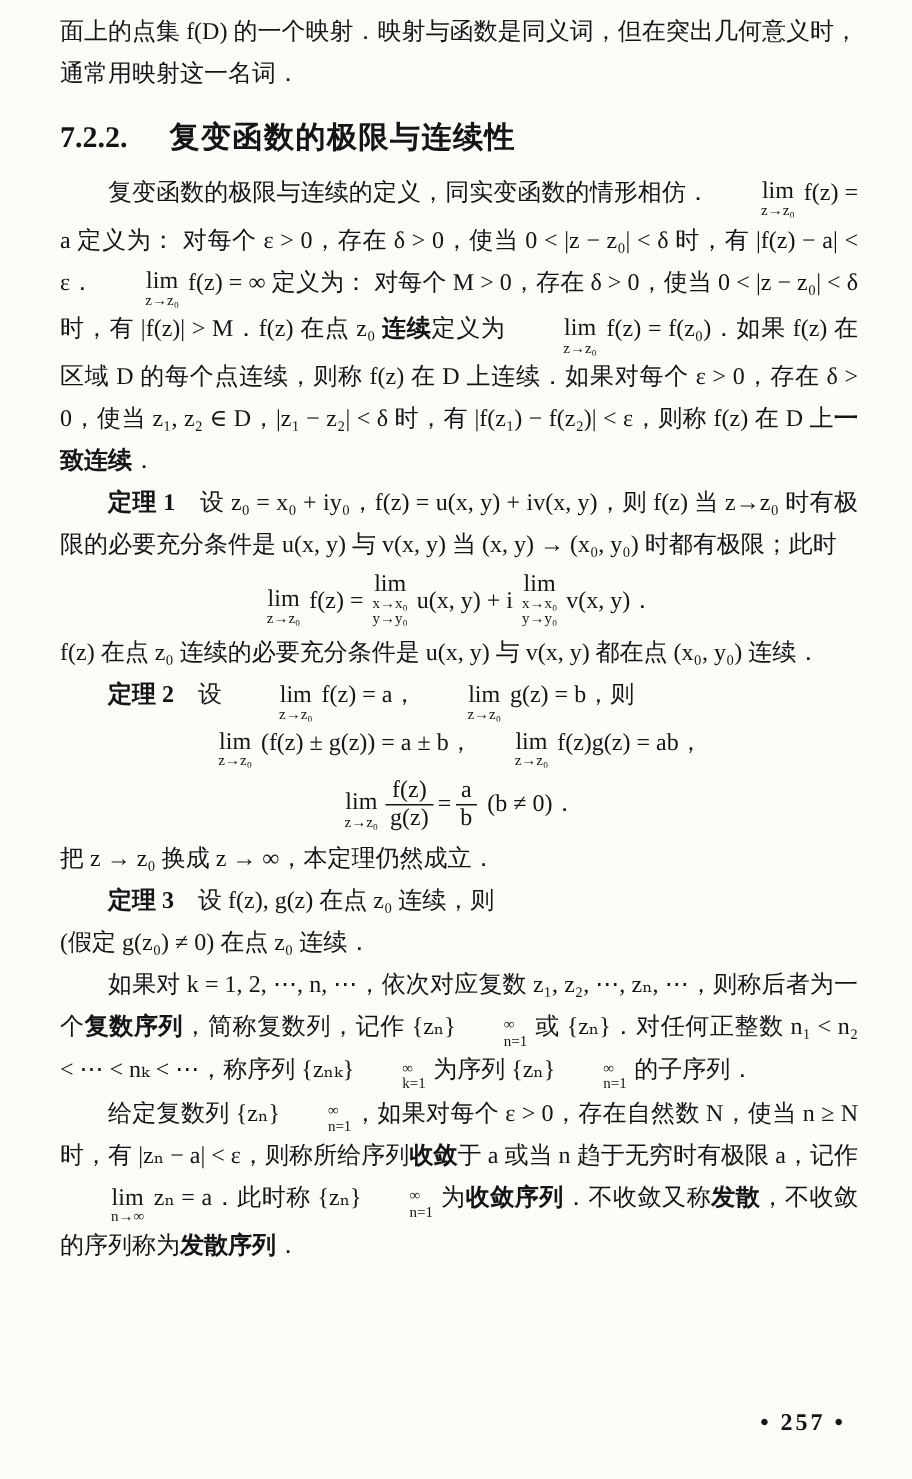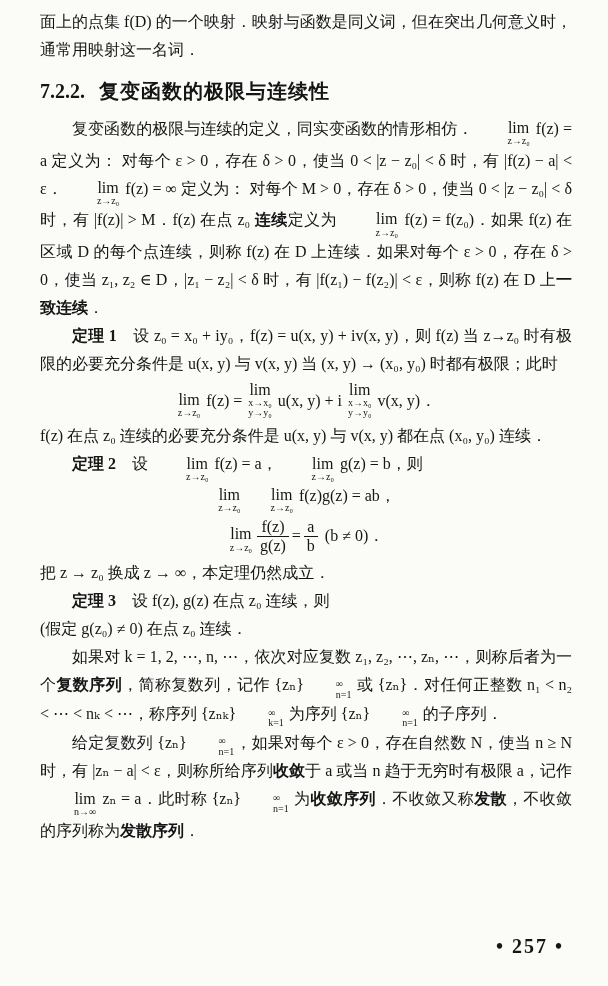--- a/index.html
+++ b/index.html
@@ -22,21 +22,21 @@
     text-align:justify;
   }
   p.ind{text-indent:2em;}
   .b{font-weight:700;}
   h2.sec{
     font-size:20px;
     font-weight:700;
     margin:14px 0 10px 0;
     letter-spacing:1px;
   }
-  h2.sec .num{margin-right:14px;letter-spacing:0;}
+  h2.sec .num{margin-right:28px;letter-spacing:0;}
   
   .lim{
     display:inline-block;
     vertical-align:-0.65em;
     text-align:center;
     line-height:1.02;
     margin:0 2px;
   }
   .lim .top{display:block;font-size:16px;}
   .lim .bot{display:block;font-size:10px;}
@@ -64,21 +64,21 @@
     text-align:center;
     line-height:1.15;
     margin:0 3px;
   }
   .frac .num{display:block;border-bottom:1.4px solid #151515;padding:0 3px;}
   .frac .den{display:block;padding:0 3px;}
   .pagenum{
     position:absolute;
     right:44px;
     bottom:28px;
-    font-size:20px;
+    font-size:16px;
     font-weight:700;
     letter-spacing:2px;
   }
 </style>
 </head>
 <body>
 
 <div class="page">
 
   <p class="body">
@@ -103,21 +103,21 @@
 
   <p class="body">
     <span>f(z) 在点 z₀ 连续的必要充分条件是 u(x, y) 与 v(x, y) 都在点 (x₀, y₀) 连续．</span>
   </p>
 
   <p class="body ind">
     <span class="b">定理 2</span><span>　设 </span><span class="lim"><span class="top">lim</span><span class="bot">z→z₀</span></span><span> f(z) = a，</span><span class="lim"><span class="top">lim</span><span class="bot">z→z₀</span></span><span> g(z) = b，则</span>
   </p>
 
   <div class="eq">
-    <span class="lim"><span class="top">lim</span><span class="bot">z→z₀</span></span><span class="gap"></span><span class="lim"><span class="top">lim</span><span class="bot">z→z₀</span></span><span> f(z)g(z) = ab，</span>
+    <span class="lim"><span class="top">lim</span><span class="bot">z→z₀</span></span><span> (f(z) ± g(z)) = a ± b，</span><span class="gap"></span><span class="lim"><span class="top">lim</span><span class="bot">z→z₀</span></span><span> f(z)g(z) = ab，</span>
   </div>
 
   <div class="eq">
     <span class="lim"><span class="top">lim</span><span class="bot">z→z₀</span></span><span class="frac"><span class="num">f(z)</span><span class="den">g(z)</span></span><span>=</span><span class="frac"><span class="num">a</span><span class="den">b</span></span><span> (b ≠ 0)．</span>
   </div>
 
   <p class="body">
     <span>把 z → z₀ 换成 z → ∞，本定理仍然成立．</span>
   </p>
 

